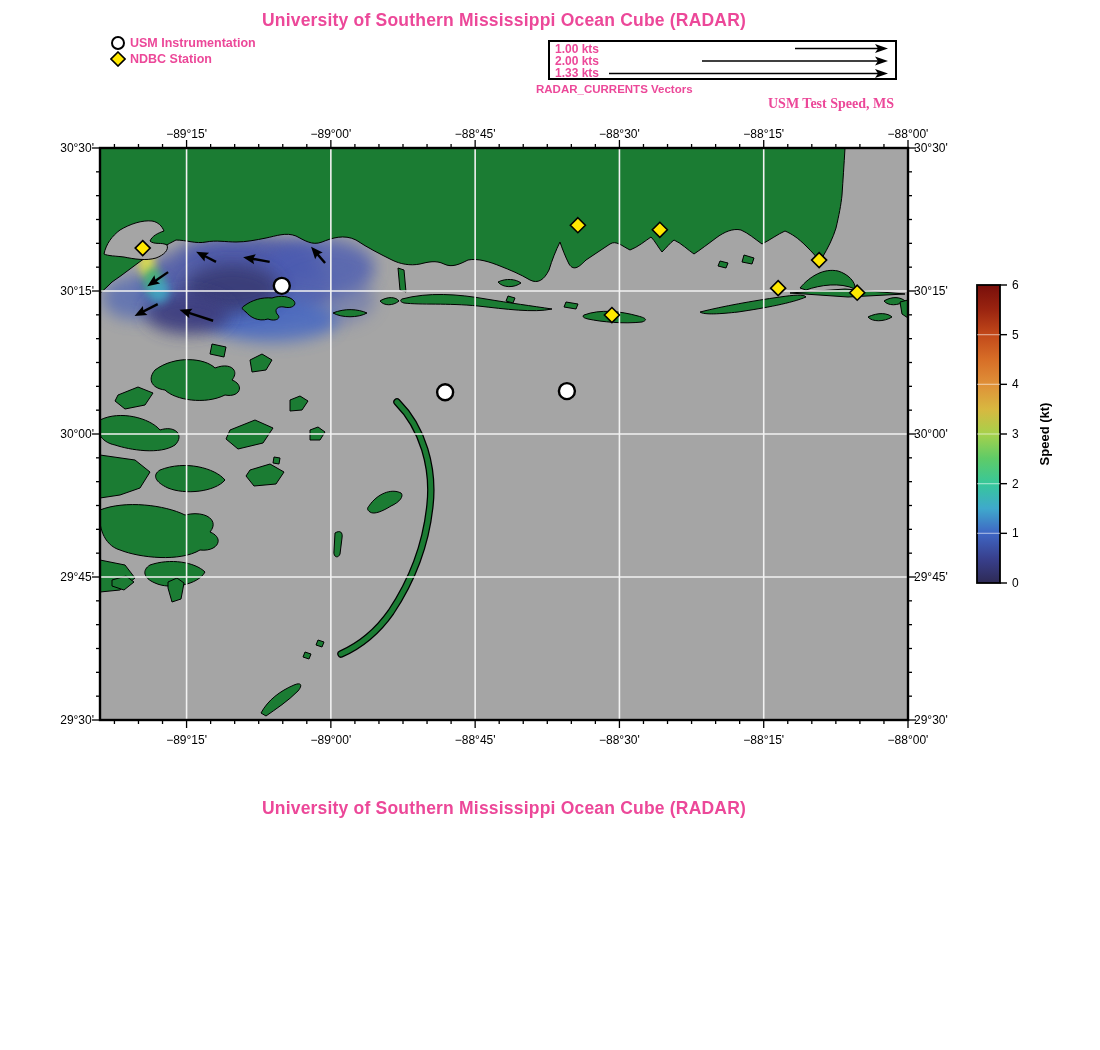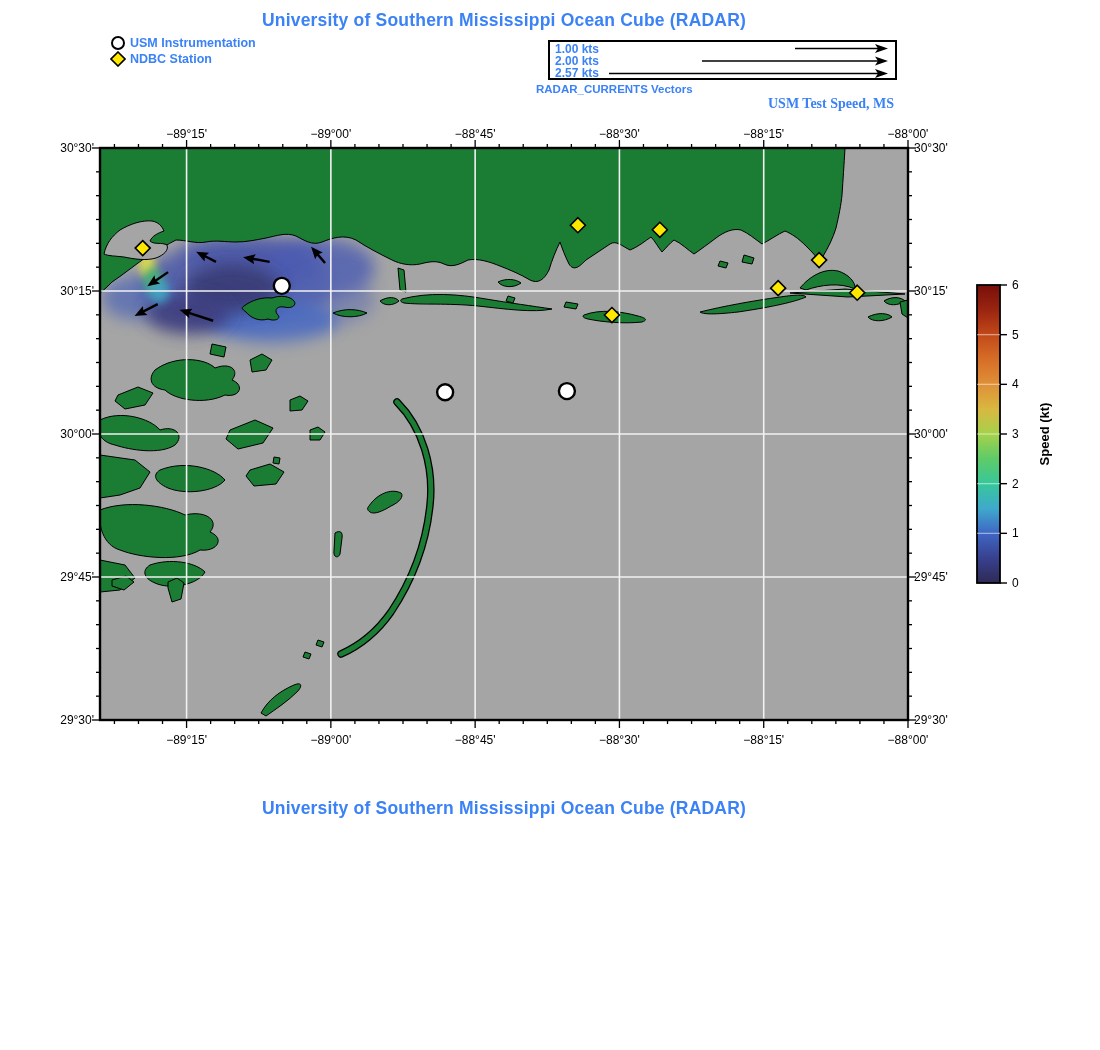--- a/index.html
+++ b/index.html
@@ -1,17 +1,17 @@
 <!DOCTYPE html>
 <html><head>
 <meta charset="utf-8">
 <style>
   html,body{margin:0;padding:0;background:#ffffff;}
   #page{position:relative;width:1100px;height:826px;background:#ffffff;overflow:hidden;
-        font-family:"Liberation Sans",sans-serif;color:#3b82f6;}
+        font-family:"Liberation Sans",sans-serif;color:#ec4899;}
   svg{font-family:"Liberation Sans",sans-serif;}
   .ctr{position:absolute;left:2px;width:1004px;text-align:center;}
   #title-top{top:10px;font-size:17.5px;font-weight:bold;letter-spacing:0.2px;}
   #title-bottom{top:798px;font-size:17.5px;font-weight:bold;letter-spacing:0.2px;}
   #subtitle{top:98px;font-size:17px;font-weight:bold;font-family:"Liberation Serif",serif;}
   #region-label{position:absolute;left:768px;top:96px;width:200px;font-size:14px;font-weight:bold;
         font-family:"Liberation Serif",serif;}
   #legend{position:absolute;left:110px;top:35px;}
   .legend-row{display:flex;align-items:center;height:16px;font-size:12.5px;font-weight:bold;}
   .legend-row svg{margin-right:4px;}
@@ -39,21 +39,21 @@
       <svg width="16" height="16">
         <polygon points="8,1 15,8 8,15 1,8" fill="#ffe800" stroke="#000" stroke-width="1.6"></polygon>
       </svg>
       <span>NDBC Station</span>
     </div>
   </div>
 
   <div id="scale-box">
     <span class="scale-label" style="top:1px">1.00 kts</span>
     <span class="scale-label" style="top:13px">2.00 kts</span>
-    <span class="scale-label" style="top:25px">2.57 kts</span>
+    <span class="scale-label" style="top:25px">1.33 kts</span>
     <svg id="scale-arrows" width="345" height="36">
         <line x1="245" y1="6.5" x2="329" y2="6.5" stroke="#000" stroke-width="1.6"></line>
         <polygon points="338,6.5 325,2 328,6.5 325,11" fill="#000"></polygon>
         <line x1="152" y1="19" x2="329" y2="19" stroke="#000" stroke-width="1.6"></line>
         <polygon points="338,19 325,14.5 328,19 325,23.5" fill="#000"></polygon>
         <line x1="59" y1="31.5" x2="329" y2="31.5" stroke="#000" stroke-width="1.6"></line>
         <polygon points="338,31.5 325,27 328,31.5 325,36" fill="#000"></polygon>
       </svg>
   </div>
   <div id="scale-caption">RADAR_CURRENTS Vectors</div>

